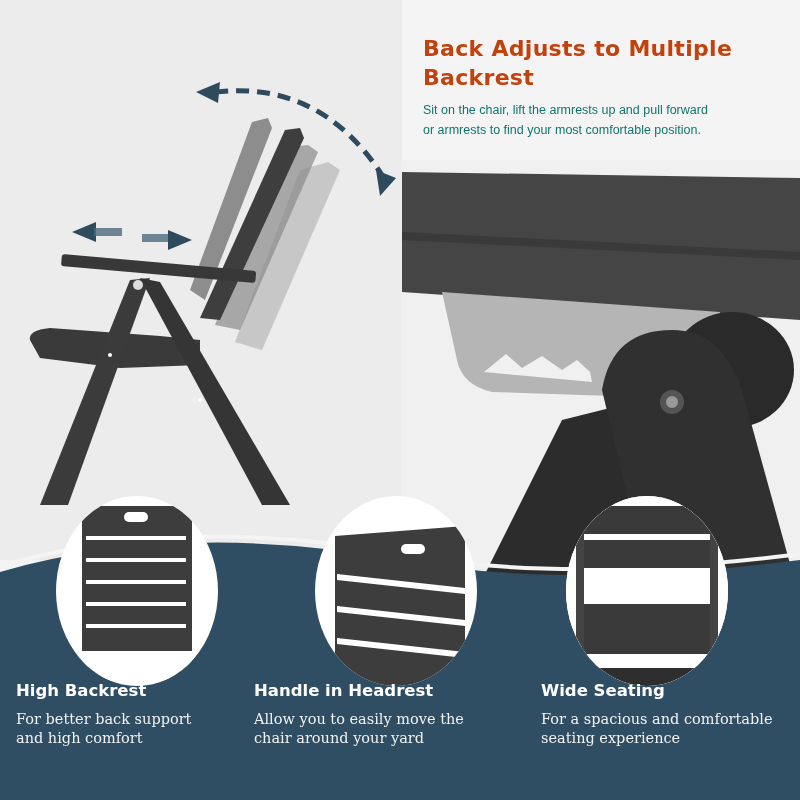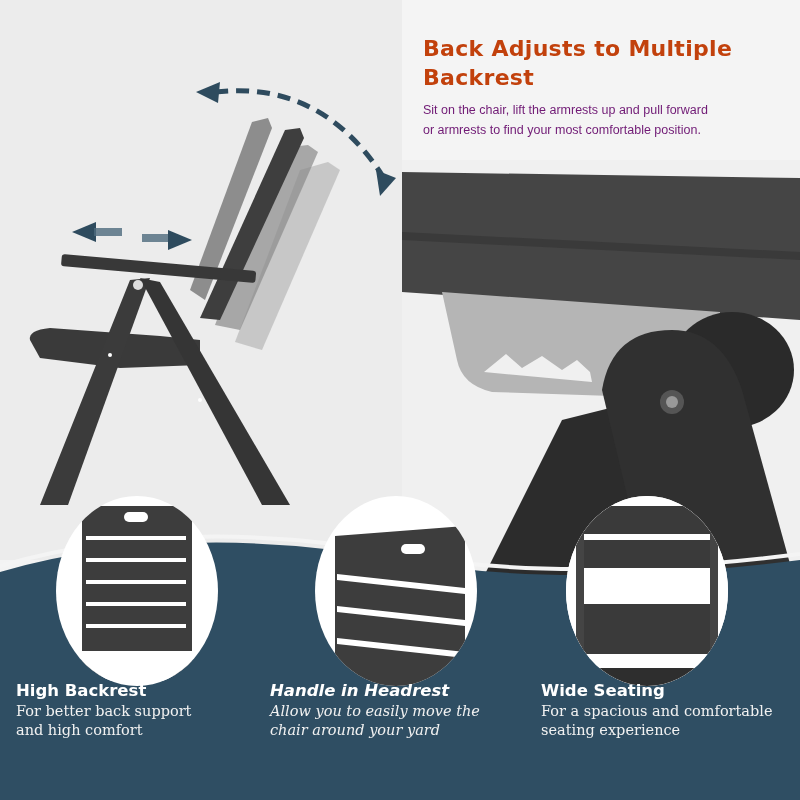--- a/index.html
+++ b/index.html
@@ -1,25 +1,25 @@
 <!DOCTYPE html>
 <html><head>
 <meta charset="utf-8">
 <style>
   html,body{margin:0;padding:0;}
   body{width:800px;height:800px;overflow:hidden;position:relative;background:#f3f3f3;font-family:"DejaVu Sans",sans-serif;}
   .left-panel{position:absolute;left:0;top:0;width:402px;height:560px;background:#ececec;}
   .right-top{position:absolute;left:402px;top:0;width:398px;height:165px;background:#f4f4f4;}
   .title{position:absolute;left:423px;top:34px;width:360px;color:#c2410c;font-family:"DejaVu Sans",sans-serif;font-weight:bold;font-size:22px;line-height:29px;letter-spacing:0.3px;}
-  .desc{position:absolute;left:423px;top:100px;width:370px;color:#701a75;font-family:"Liberation Sans",sans-serif;font-size:12.5px;line-height:20px;}
+  .desc{position:absolute;left:423px;top:100px;width:370px;color:#0f766e;font-family:"Liberation Sans",sans-serif;font-size:12.5px;line-height:20px;}
   .photo{position:absolute;left:402px;top:160px;width:398px;height:440px;overflow:hidden;background:#eeeeee;}
   .band{position:absolute;left:0;top:0;width:800px;height:800px;}
   .feature{position:absolute;top:680px;width:260px;color:#fff;}
   .feature .ft{font-family:"DejaVu Sans",sans-serif;font-weight:bold;font-size:16.5px;line-height:22px;}
-  .feature .fd{font-family:"DejaVu Serif",serif;font-size:14.5px;line-height:19px;margin-top:0;color:#f1f1f1;}
+  .feature .fd{font-family:"DejaVu Serif",serif;font-size:14.5px;line-height:19px;margin-top:8px;color:#f1f1f1;}
   .circle{position:absolute;top:496px;width:162px;height:190px;border-radius:50%;background:#fff;overflow:hidden;}
   .circle svg{position:absolute;left:0;top:0;}
 </style>
 </head>
 <body>
 
 <div class="left-panel">
   <svg width="402" height="560" viewBox="0 0 402 560">
 
     <g>
@@ -121,21 +121,21 @@
   </svg>
 </div>
 
 <div class="feature" style="left:16px;">
   <div class="ft">High Backrest</div>
   <div class="fd">
     <div>For better back support</div>
     <div>and high comfort</div>
   </div>
 </div>
-<div class="feature" style="left:270px;font-style:italic;">
+<div class="feature" style="left:254px;">
   <div class="ft">Handle in Headrest</div>
   <div class="fd">
     <div>Allow you to easily move the</div>
     <div>chair around your yard</div>
   </div>
 </div>
 <div class="feature" style="left:541px;">
   <div class="ft">Wide Seating</div>
   <div class="fd">
     <div>For a spacious and comfortable</div>

